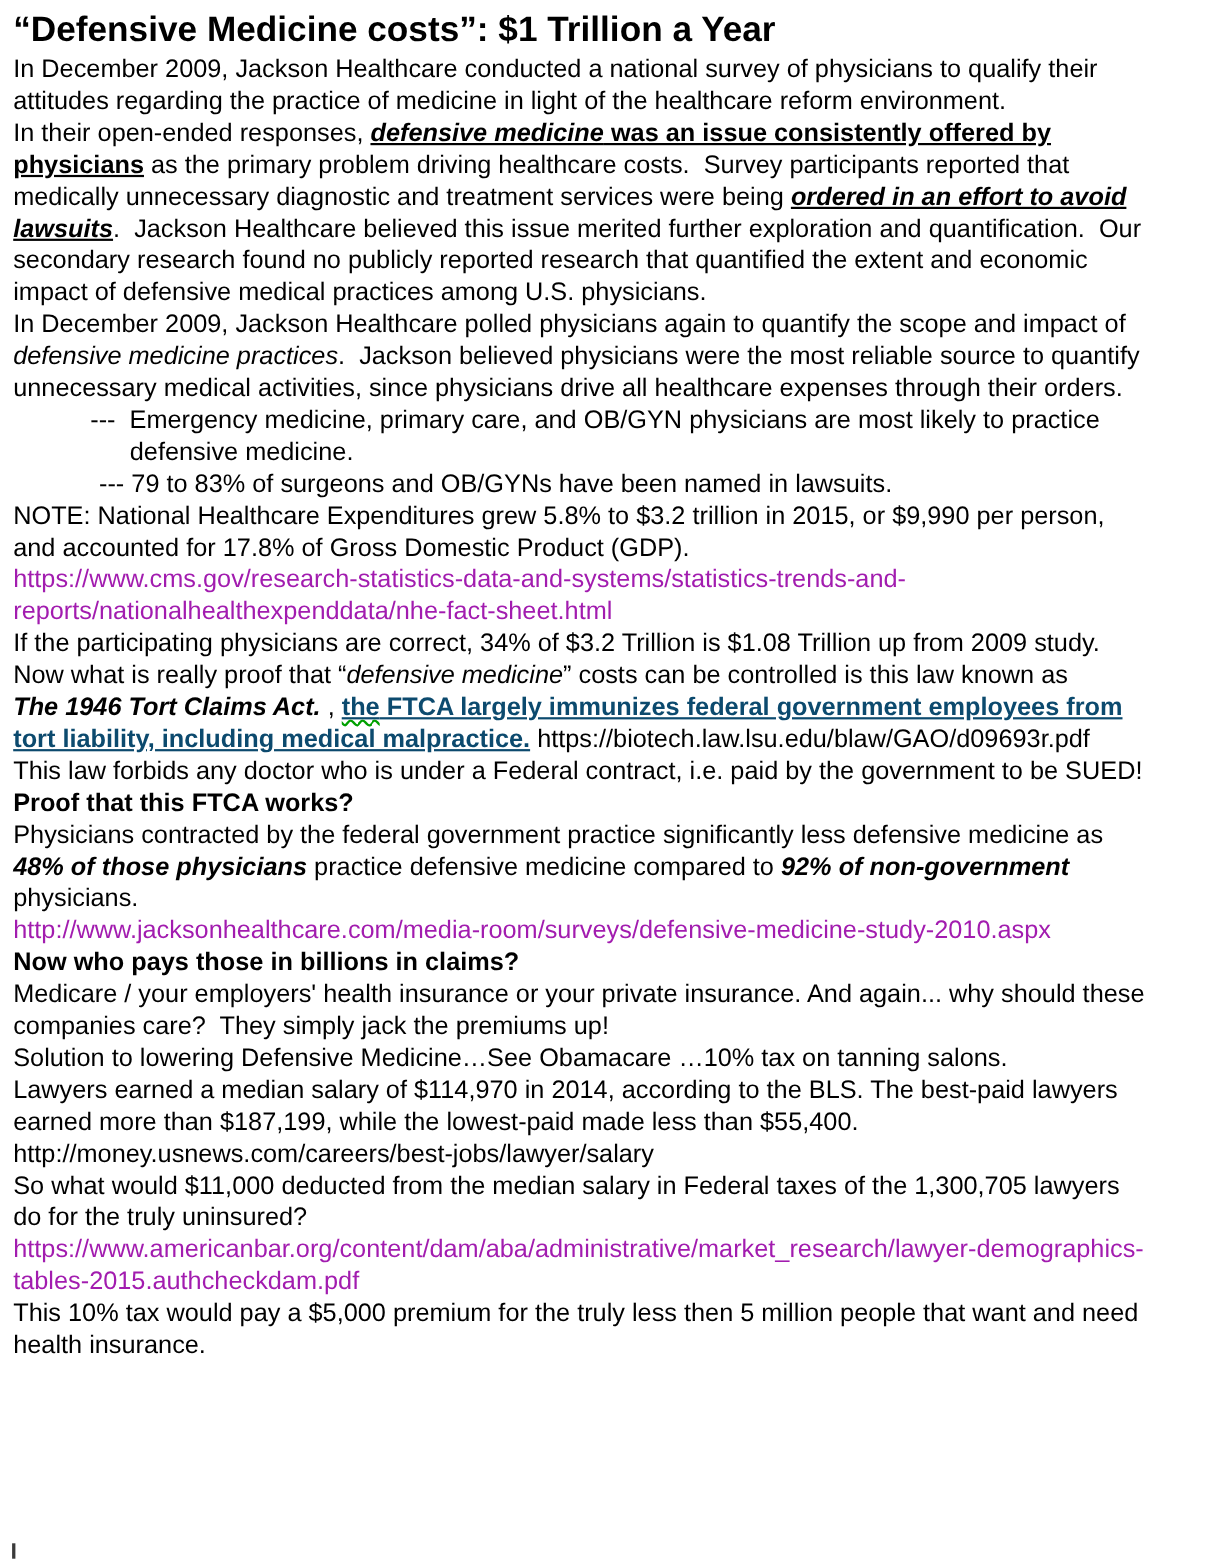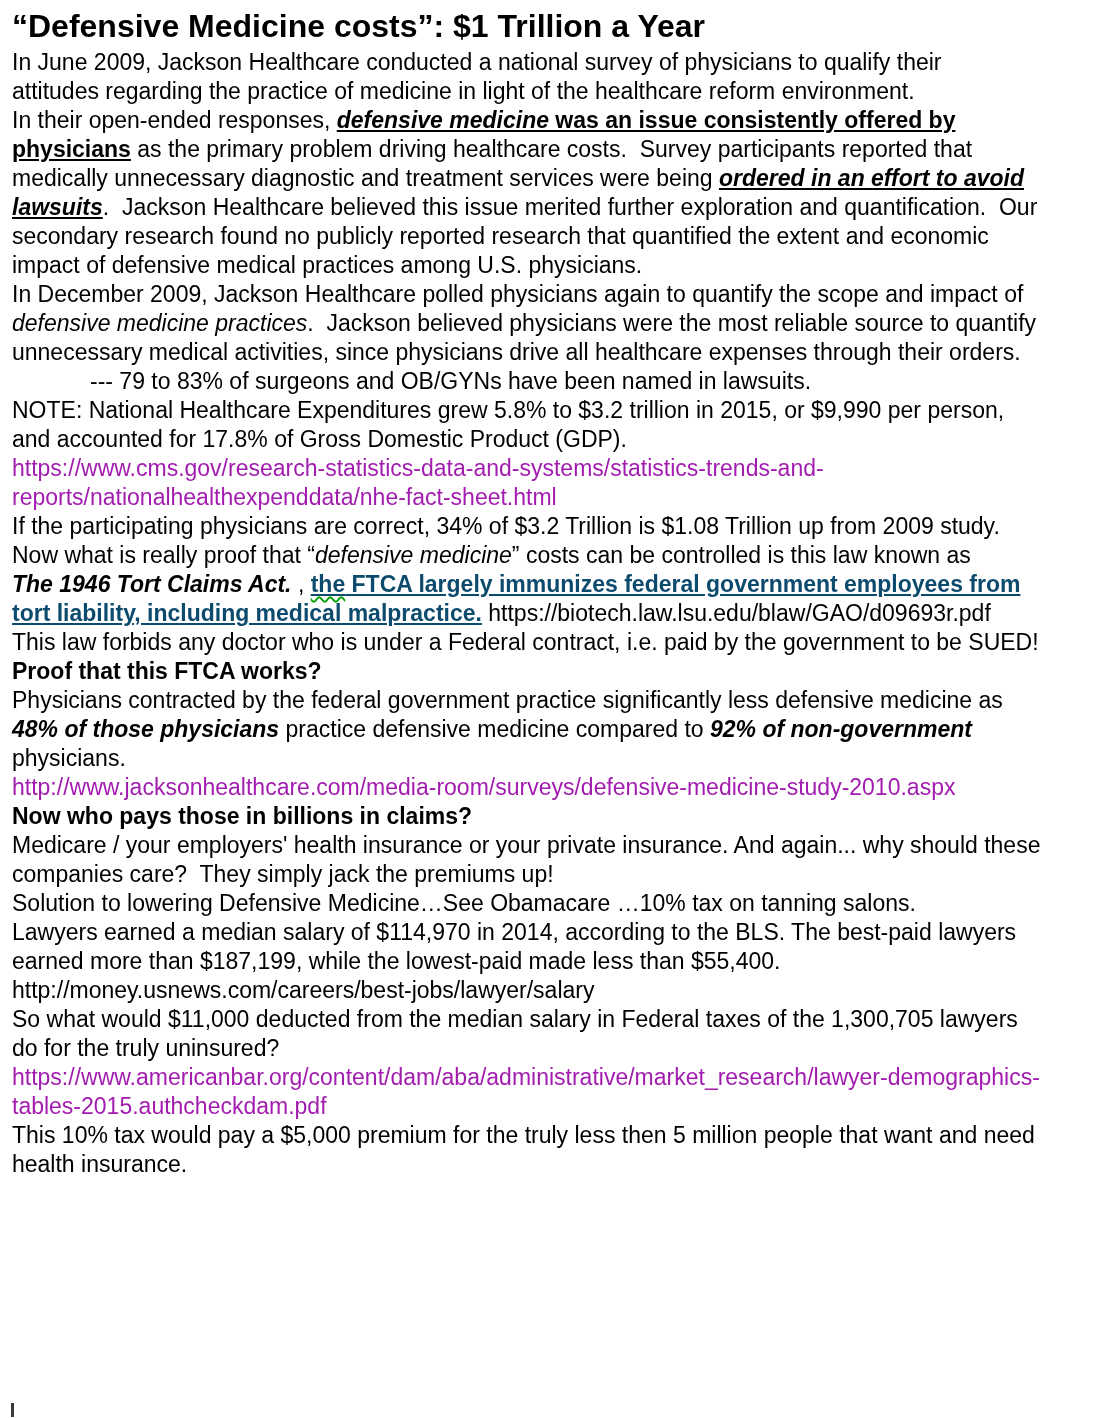--- a/index.html
+++ b/index.html
@@ -67,31 +67,33 @@
     height: 14px;
     background: #3a3a3a;
   }
 </style>
 </head>
 <body>
 
 <div class="page">
   <div class="title">“Defensive Medicine costs”: $1 Trillion a Year</div>
   <div id="doc-body">
-      <div class="para "><span class="">In June 2009, Jackson Healthcare conducted a national survey of physicians to qualify their
+      <div class="para "><span class="">In December 2009, Jackson Healthcare conducted a national survey of physicians to qualify their
 attitudes regarding the practice of medicine in light of the healthcare reform environment.
 In their open-ended responses, </span><span class="b i u">defensive medicine</span><span class="b u"> was an issue consistently offered by
 physicians</span><span class=""> as the primary problem driving healthcare costs.  Survey participants reported that
 medically unnecessary diagnostic and treatment services were being </span><span class="b i u">ordered in an effort to avoid
 lawsuits</span><span class="">.  Jackson Healthcare believed this issue merited further exploration and quantification.  Our
 secondary research found no publicly reported research that quantified the extent and economic
 impact of defensive medical practices among U.S. physicians.</span></div>
       <div class="para  gap"><span class="">In December 2009, Jackson Healthcare polled physicians again to quantify the scope and impact of
 </span><span class="i">defensive medicine practices</span><span class="">.  Jackson believed physicians were the most reliable source to quantify
 unnecessary medical activities, since physicians drive all healthcare expenses through their orders.</span></div>
+      <div class="para bullet-a"><span class="">---  Emergency medicine, primary care, and OB/GYN physicians are most likely to practice
+defensive medicine.</span></div>
       <div class="para bullet-b"><span class="">--- 79 to 83% of surgeons and OB/GYNs have been named in lawsuits.</span></div>
       <div class="para  gap"><span class="">NOTE: National Healthcare Expenditures grew 5.8% to $3.2 trillion in 2015, or $9,990 per person,
 and accounted for 17.8% of Gross Domestic Product (GDP).
 </span><span class="link">https://www.cms.gov/research-statistics-data-and-systems/statistics-trends-and-
 reports/nationalhealthexpenddata/nhe-fact-sheet.html</span><span class="">
 If the participating physicians are correct, 34% of $3.2 Trillion is $1.08 Trillion up from 2009 study.</span></div>
       <div class="para  gap"><span class="">Now what is really proof that “</span><span class="i">defensive medicine</span><span class="">” costs can be controlled is this law known as
 </span><span class="b i">The 1946 Tort Claims Act.</span><span class=""> , </span><span class="b linkb"><span class="wavy">the</span></span><span class="b linkb"> FTCA largely immunizes federal government employees from
 tort liability, including medical malpractice.</span><span class=""> https://biotech.law.lsu.edu/blaw/GAO/d09693r.pdf
 This law forbids any doctor who is under a Federal contract, i.e. paid by the government to be SUED!</span></div>

